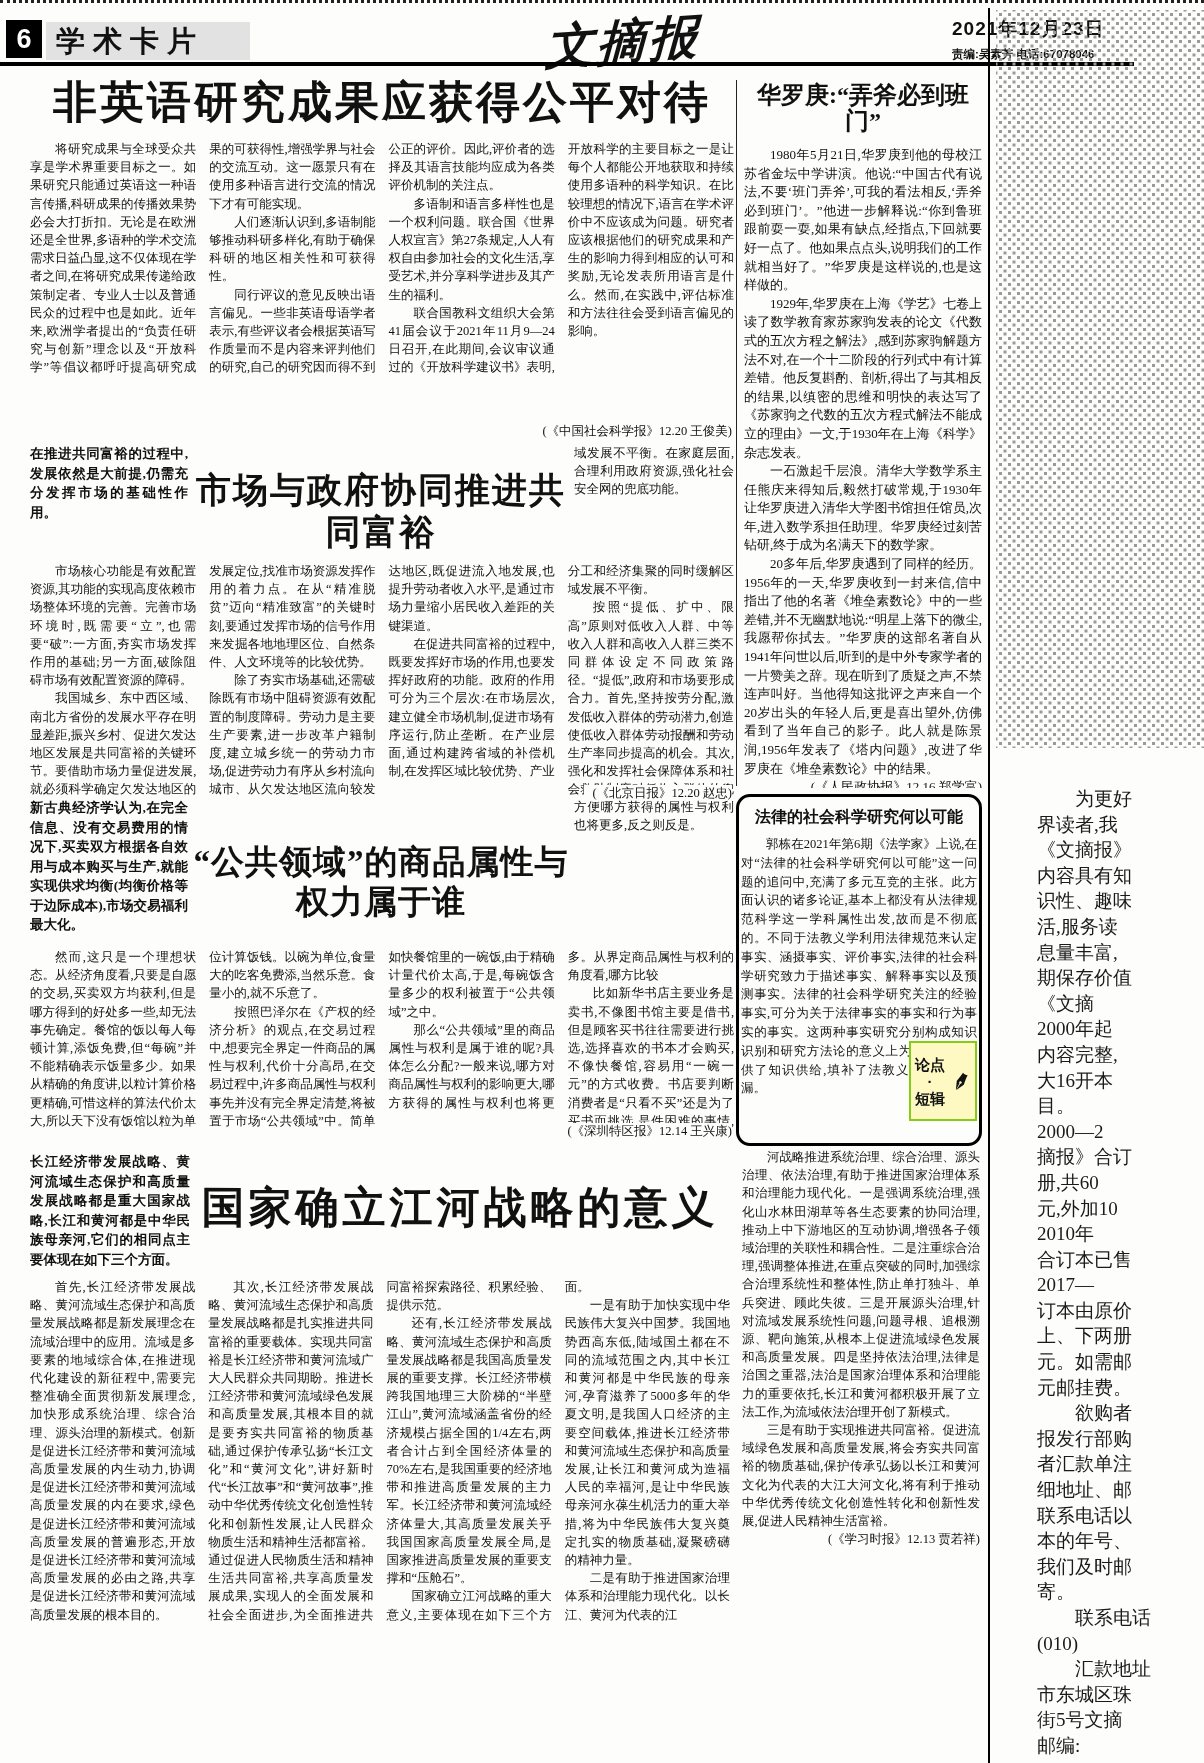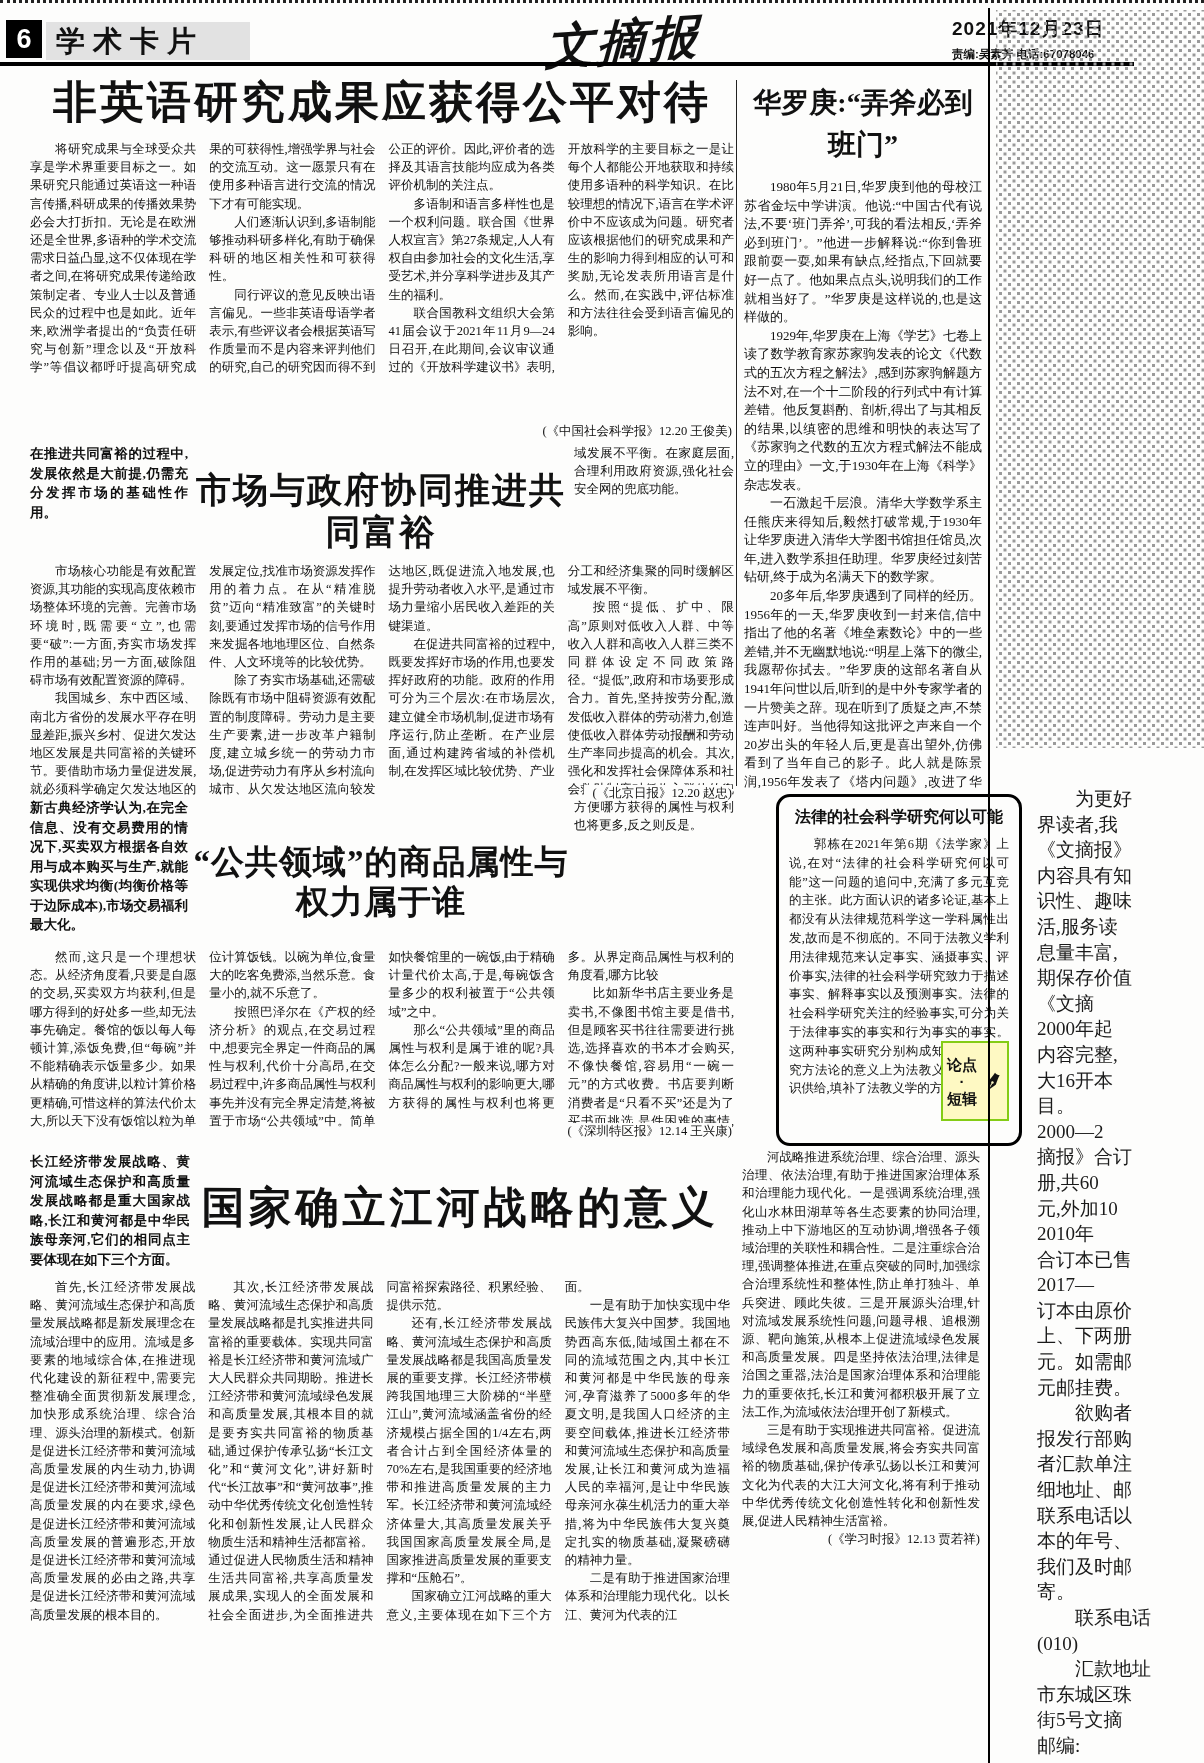--- a/index.html
+++ b/index.html
@@ -29,39 +29,39 @@
   .headrow{display:flex;}
   .lead-intro{font-weight:bold;font-size:13.5px;line-height:19.5px;text-align:justify;}
   .snippet{font-size:12.5px;line-height:18px;text-align:justify;overflow:hidden;}
   .h-main{font-weight:bold;text-align:center;font-family:"Liberation Serif",serif;}
   
   #art-a{left:30px;top:72px;width:704px;height:372px;}
   #art-a .h-main{font-size:44px;line-height:62px;letter-spacing:3px;}
   #art-a-body{position:relative;margin-top:6px;height:300px;}
   
   #art-b{left:744px;top:74px;width:238px;height:714px;overflow:hidden;}
-  #art-b .h-main{font-size:28px;line-height:42px;margin:8px 0 12px 0;}
+  #art-b .h-main{font-size:24px;line-height:26px;margin:8px 0 12px 0;}
   #rule-ab{left:736px;top:80px;width:1px;height:706px;background:#222;}
   
   #art-c{left:30px;top:444px;width:704px;height:350px;}
   #art-c .headrow{height:100px;}
   #art-c .lead-intro{width:158px;}
   #art-c .h-main{flex:1;font-size:35px;line-height:42px;padding-top:26px;letter-spacing:2px;}
   #art-c .snippet{width:160px;}
   #art-c-body{position:relative;margin-top:18px;height:240px;}
   
   #art-d{left:30px;top:798px;width:704px;height:350px;}
   #art-d .headrow{height:150px;}
   #art-d .lead-intro{width:158px;}
   #art-d .h-main{flex:1;font-size:33px;line-height:40px;padding-top:44px;letter-spacing:1px;}
   #art-d .snippet{width:160px;}
   #art-d-body{position:relative;margin-top:0;height:192px;}
   
   #box-e{left:736px;top:794px;width:246px;height:352px;border:3px solid #000;border-radius:14px;
-         box-sizing:border-box;padding:10px 10px;background:#fdfdfc;margin-left:40px;}
+         box-sizing:border-box;padding:10px 2px;background:#fdfdfc;}
   #box-e-title{font-size:16px;font-weight:bold;text-align:center;margin-bottom:7px;
                font-family:"Liberation Sans",sans-serif;}
   #box-e-bodywrap{position:relative;height:288px;overflow:hidden;}
   #box-e-body{font-size:12.5px;line-height:18.8px;text-align:justify;}
   #badge{position:absolute;right:0;bottom:2px;width:68px;height:80px;border:2px solid #84cc16;background:#fef9c3;
          display:flex;align-items:center;justify-content:space-between;padding:2px 4px;box-sizing:border-box;}
   #badge .btxt{font-size:15px;font-weight:bold;line-height:17px;text-align:center;
                font-family:"Liberation Sans",sans-serif;}
   #pen{font-size:26px;transform:rotate(120deg);display:inline-block;}
   

